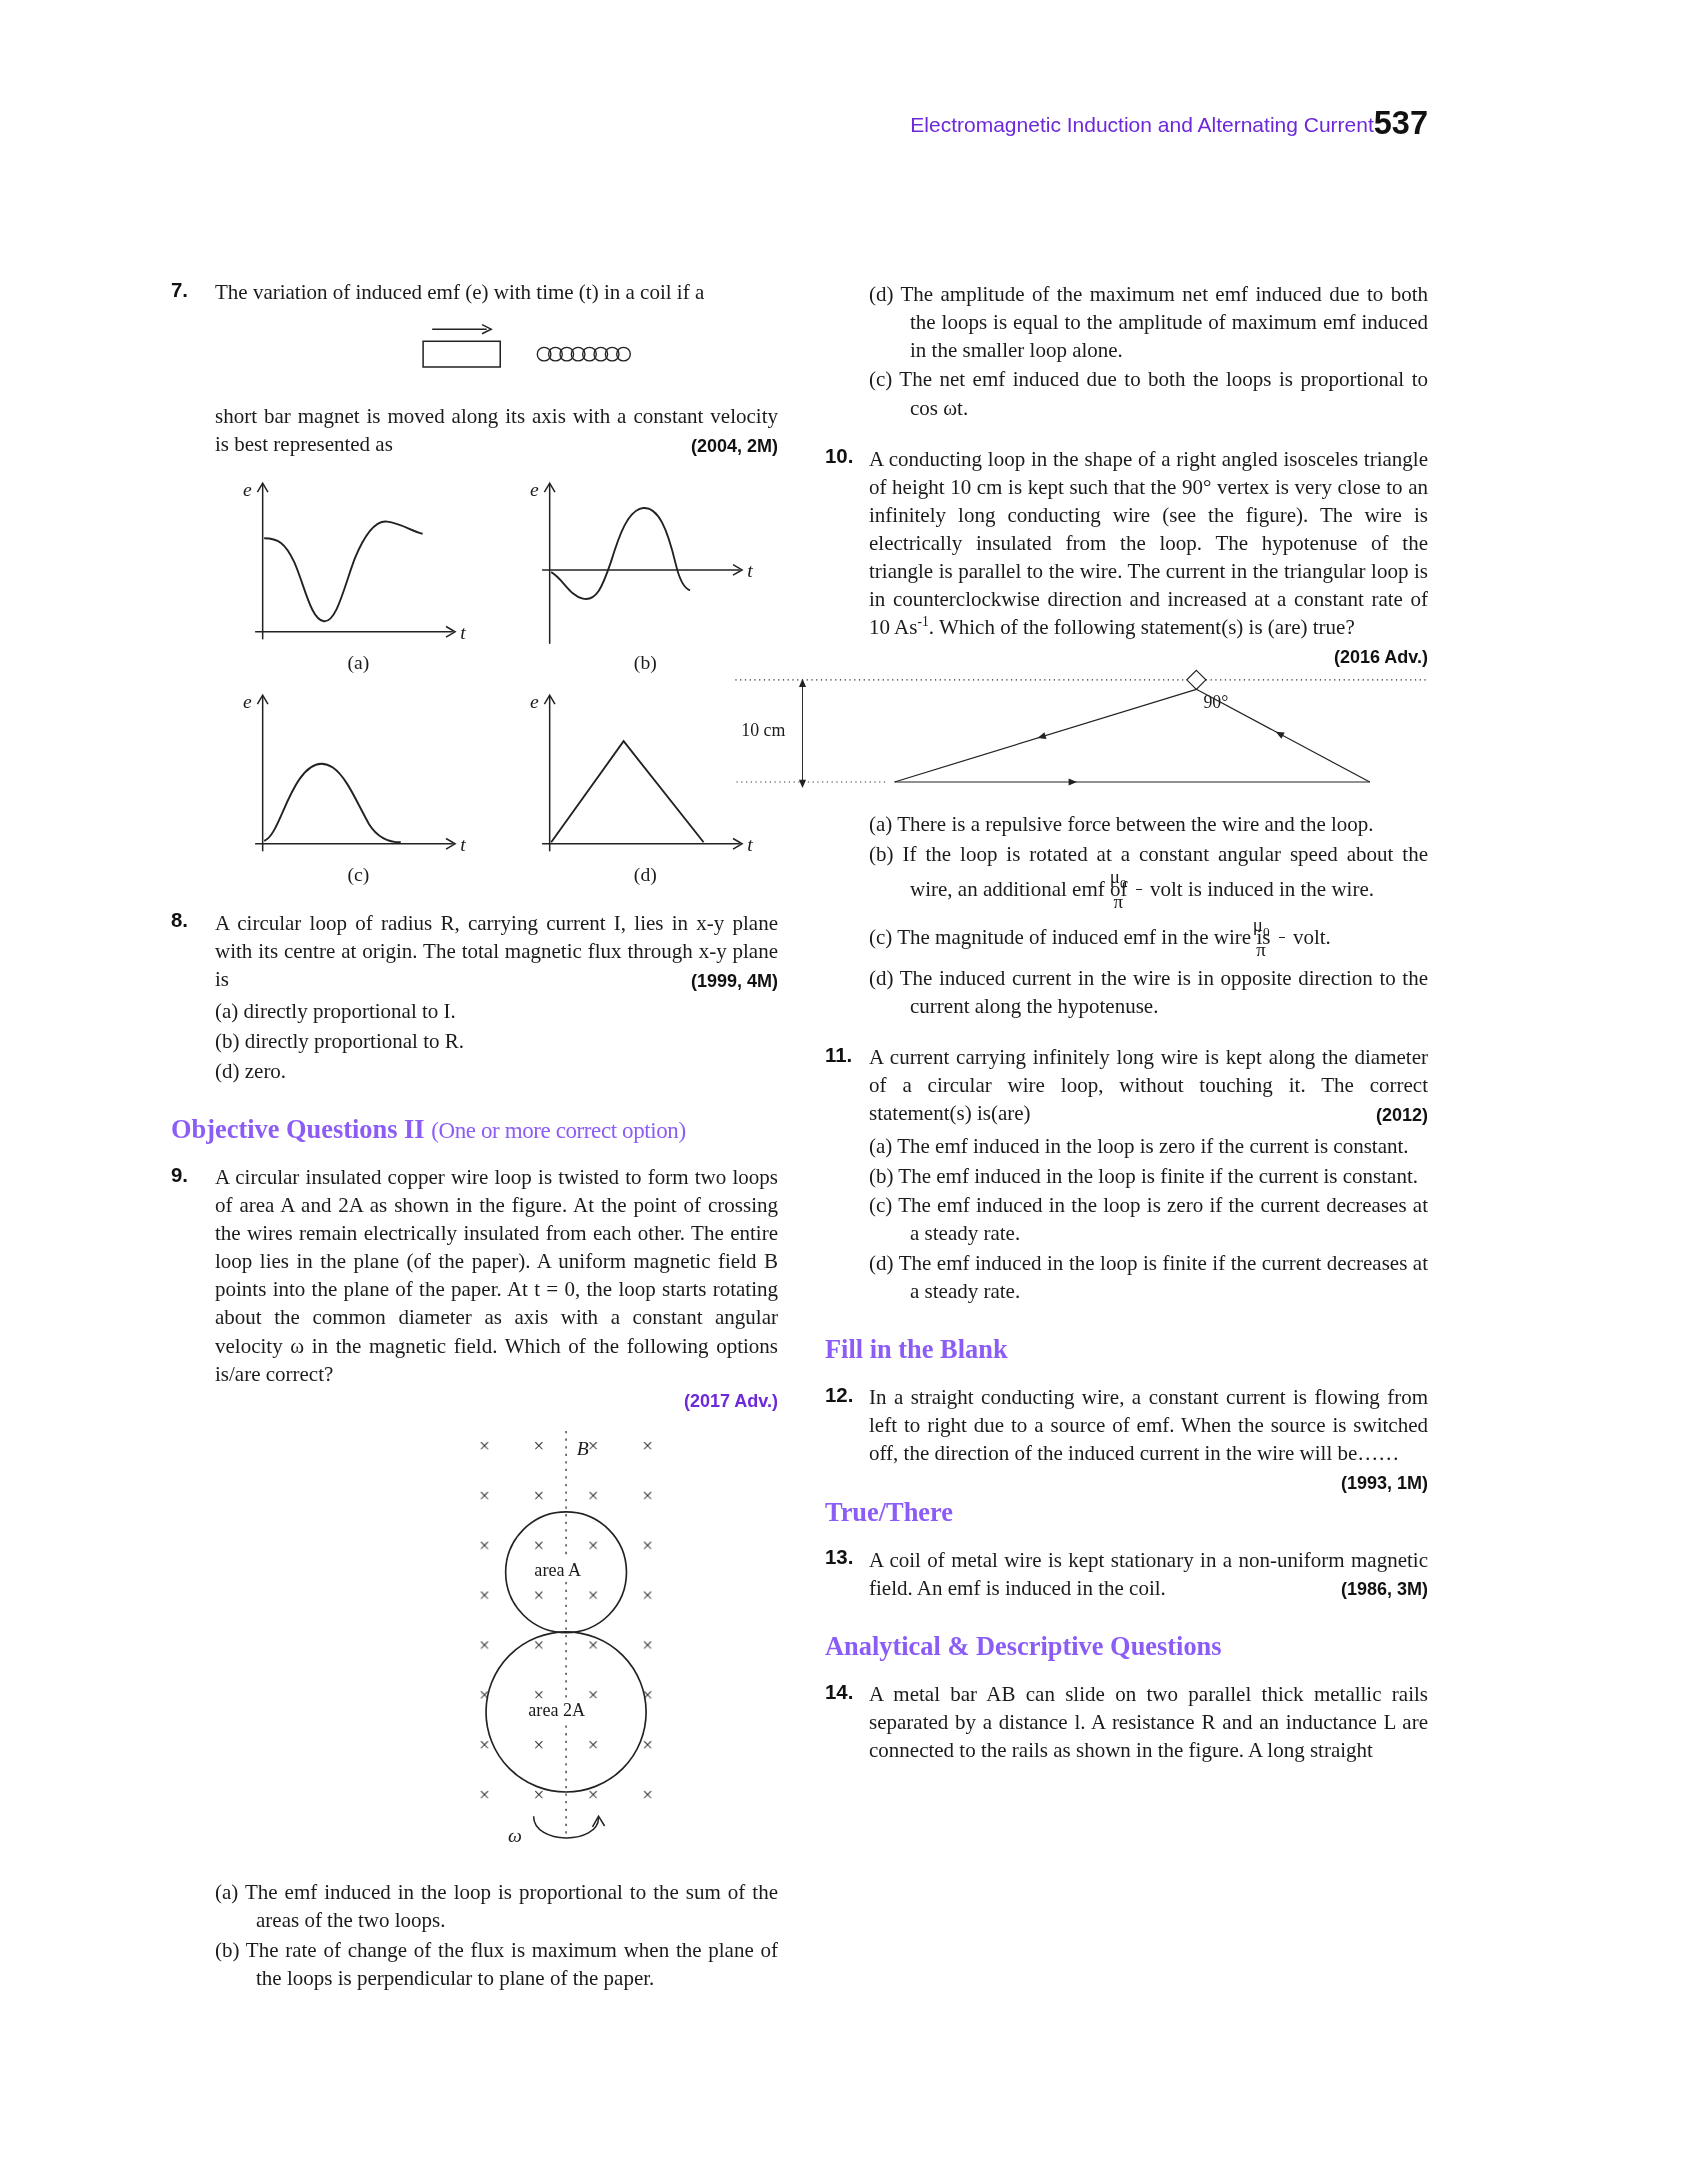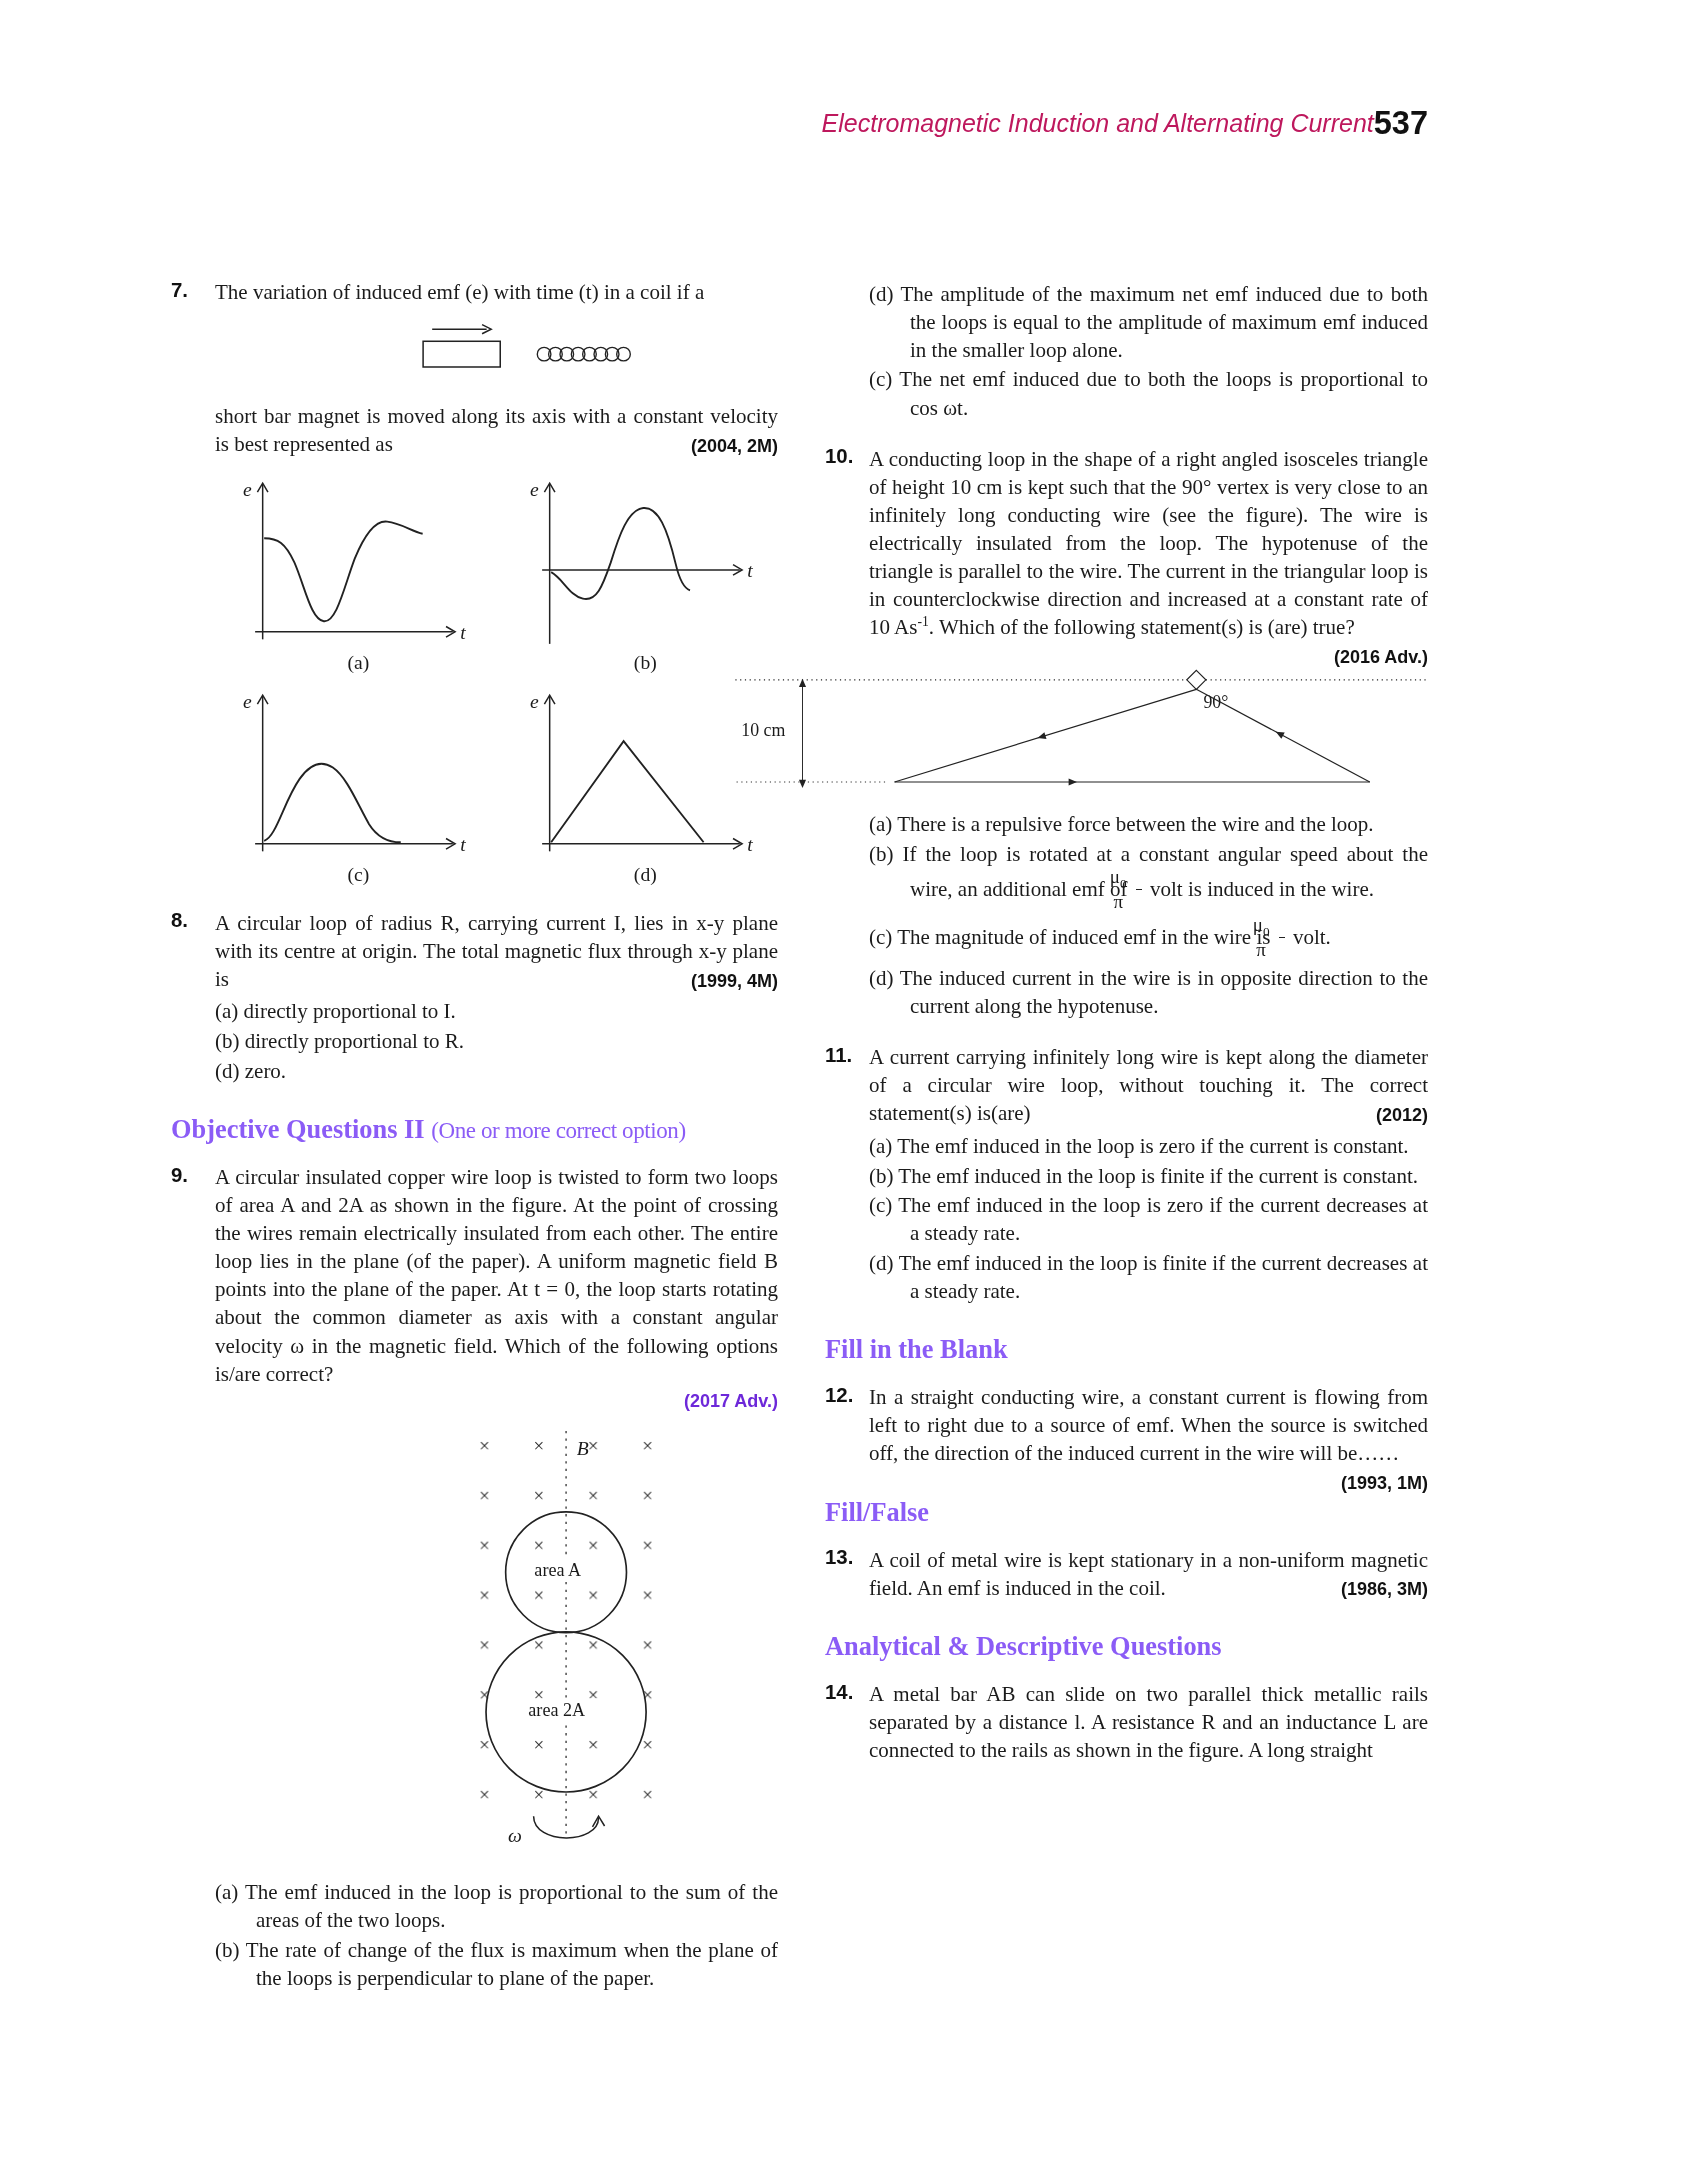--- a/index.html
+++ b/index.html
@@ -6,21 +6,21 @@
   html,body { background:#ffffff; }
   body {
     width:1700px; height:2172px;
     font-family:"Liberation Serif", serif;
     color:#1b1b1b;
   }
   .page { position:relative; width:1700px; height:2172px; background:#ffffff; overflow:hidden; }
 
   .header { position:absolute; top:103px; left:174px; width:1254px; text-align:right;
             font-family:"Liberation Sans", sans-serif; white-space:nowrap; }
-  .header-title { font-size:25px; color:#be185d;font-style:italic; }
+  .header-title { font-size:21px; color:#6d28d9; }
   .page-num { font-size:32.5px; font-weight:bold; color:#111; position:relative; top:2.3px; }
 
   .col { position:absolute; top:278px; }
   .col-left  { left:215px; width:563px; }
   .col-right { left:869px; width:559px; }
 
   .q { position:relative; margin-bottom:23px; }
   .qnum { position:absolute; left:-44px; top:0.8px; font-family:"Liberation Sans",sans-serif;
           font-weight:bold; font-size:20.4px; color:#111; }
   .qtext { font-size:21px; line-height:1.34; text-align:justify; }
@@ -261,21 +261,21 @@
     <div class="sec-head">Fill in the Blank</div>
 
     <div class="q">
       <span class="qnum">12.</span>
       <div class="qtext">
         <span>In a straight conducting wire, a constant current is flowing from left to right due to a source of emf. When the source is switched off, the direction of the induced current in the wire will be……</span>
         <span class="year">(1993, 1M)</span>
       </div>
     </div>
 
-    <div class="sec-head">Fill/False</div>
+    <div class="sec-head">True/There</div>
 
     <div class="q">
       <span class="qnum">13.</span>
       <div class="qtext">
         <span>A coil of metal wire is kept stationary in a non-uniform magnetic field. An emf is induced in the coil.</span>
         <span class="year">(1986, 3M)</span>
       </div>
     </div>
 
     <div class="sec-head">Analytical &amp; Descriptive Questions</div>

